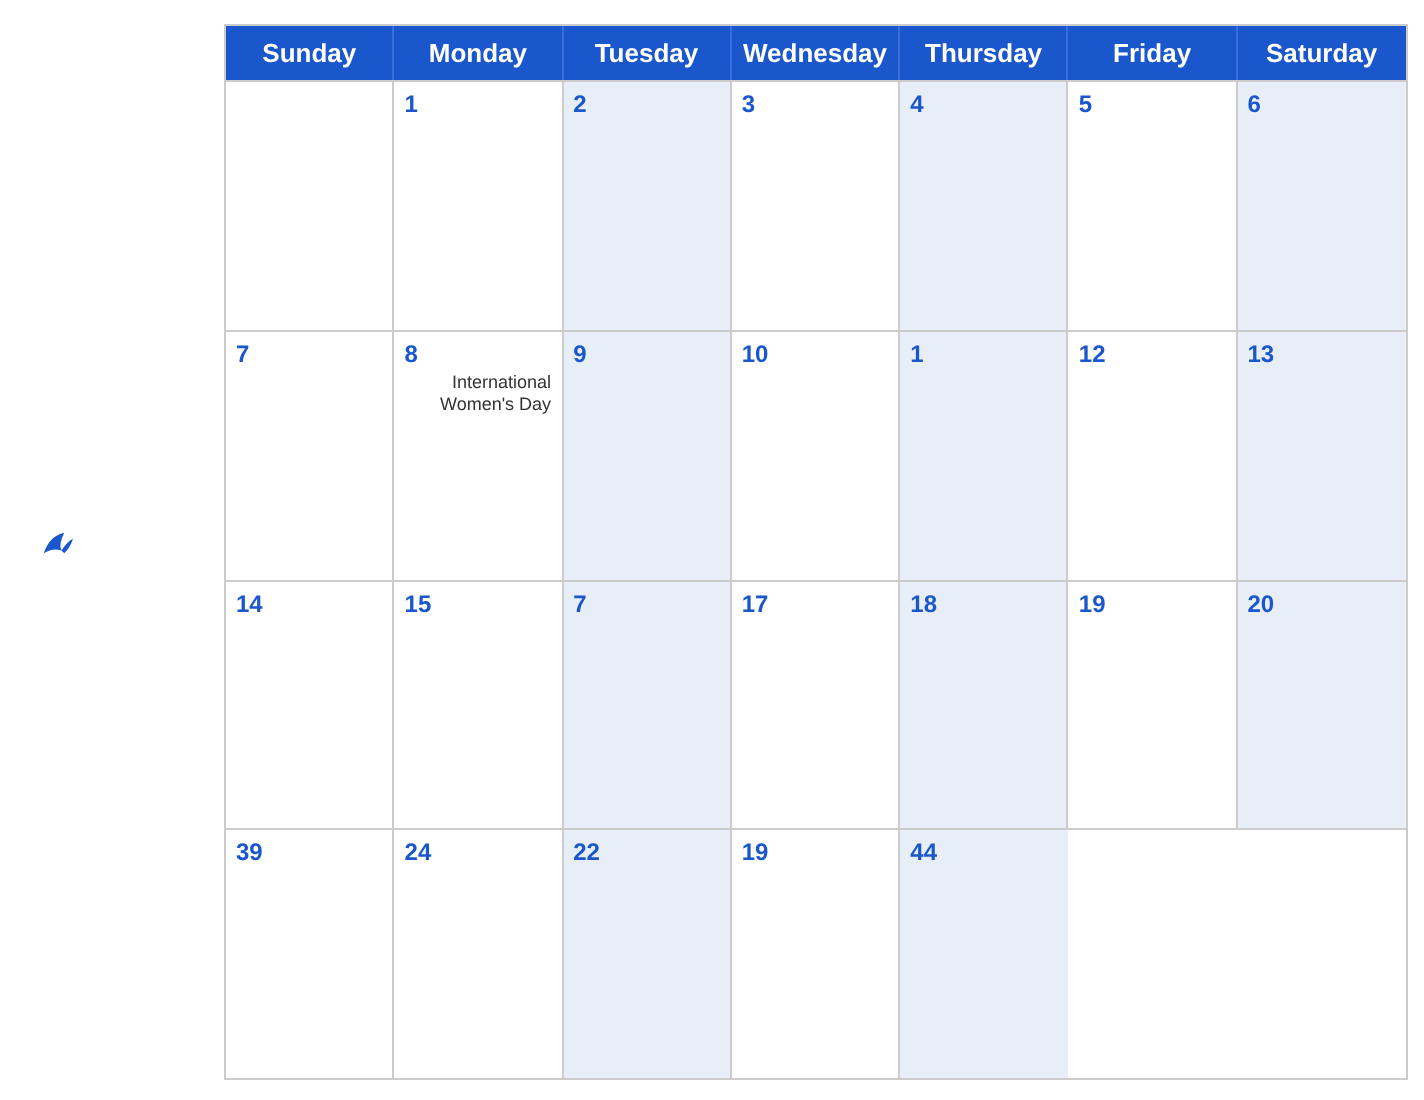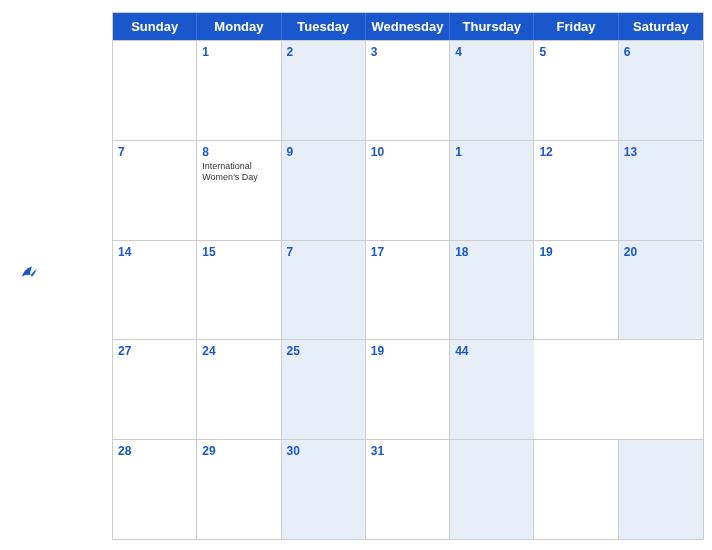--- a/index.html
+++ b/index.html
@@ -107,20 +107,21 @@
     .day-num {
       font-size: 12px;
       font-weight: bold;
       color: #1a56cc;
       margin-bottom: 2px;
     }
     .event-text {
       font-size: 9px;
       color: #333;
       line-height: 1.3;
+      text-align: right;
     }
   </style>
 </head>
 <body>
 
 <div class="page">
   <div class="header">
     <div class="logo">
       <svg class="logo-bird" viewBox="0 0 30 30" xmlns="http://www.w3.org/2000/svg">
         <path d="M8 20 Q12 8 22 6 Q18 14 20 18 Q14 16 8 20Z" fill="#1a56cc"></path>
@@ -208,47 +209,30 @@
           </div>
           <div class="cal-cell empty">
             <span class="day-num">19</span>
           </div>
           <div class="cal-cell shaded">
             <span class="day-num">20</span>
           </div>
         </div>
         <div class="cal-week">
           <div class="cal-cell empty">
-            <span class="day-num">27</span>
+            <span class="day-num">39</span>
           </div>
           <div class="cal-cell empty">
             <span class="day-num">24</span>
           </div>
           <div class="cal-cell shaded">
-            <span class="day-num">25</span>
+            <span class="day-num">22</span>
           </div>
           <div class="cal-cell empty">
             <span class="day-num">19</span>
           </div>
           <div class="cal-cell shaded">
             <span class="day-num">44</span>
           </div>
-        </div>
-        <div class="cal-week">
-          <div class="cal-cell empty">
-            <span class="day-num">28</span>
-          </div>
-          <div class="cal-cell empty">
-            <span class="day-num">29</span>
-          </div>
-          <div class="cal-cell shaded">
-            <span class="day-num">30</span>
-          </div>
-          <div class="cal-cell empty">
-            <span class="day-num">31</span>
-          </div>
-          <div class="cal-cell shaded"></div>
-          <div class="cal-cell empty"></div>
-          <div class="cal-cell shaded"></div>
         </div>
       </div>
   </div>
 </div>
 
 </body></html>

